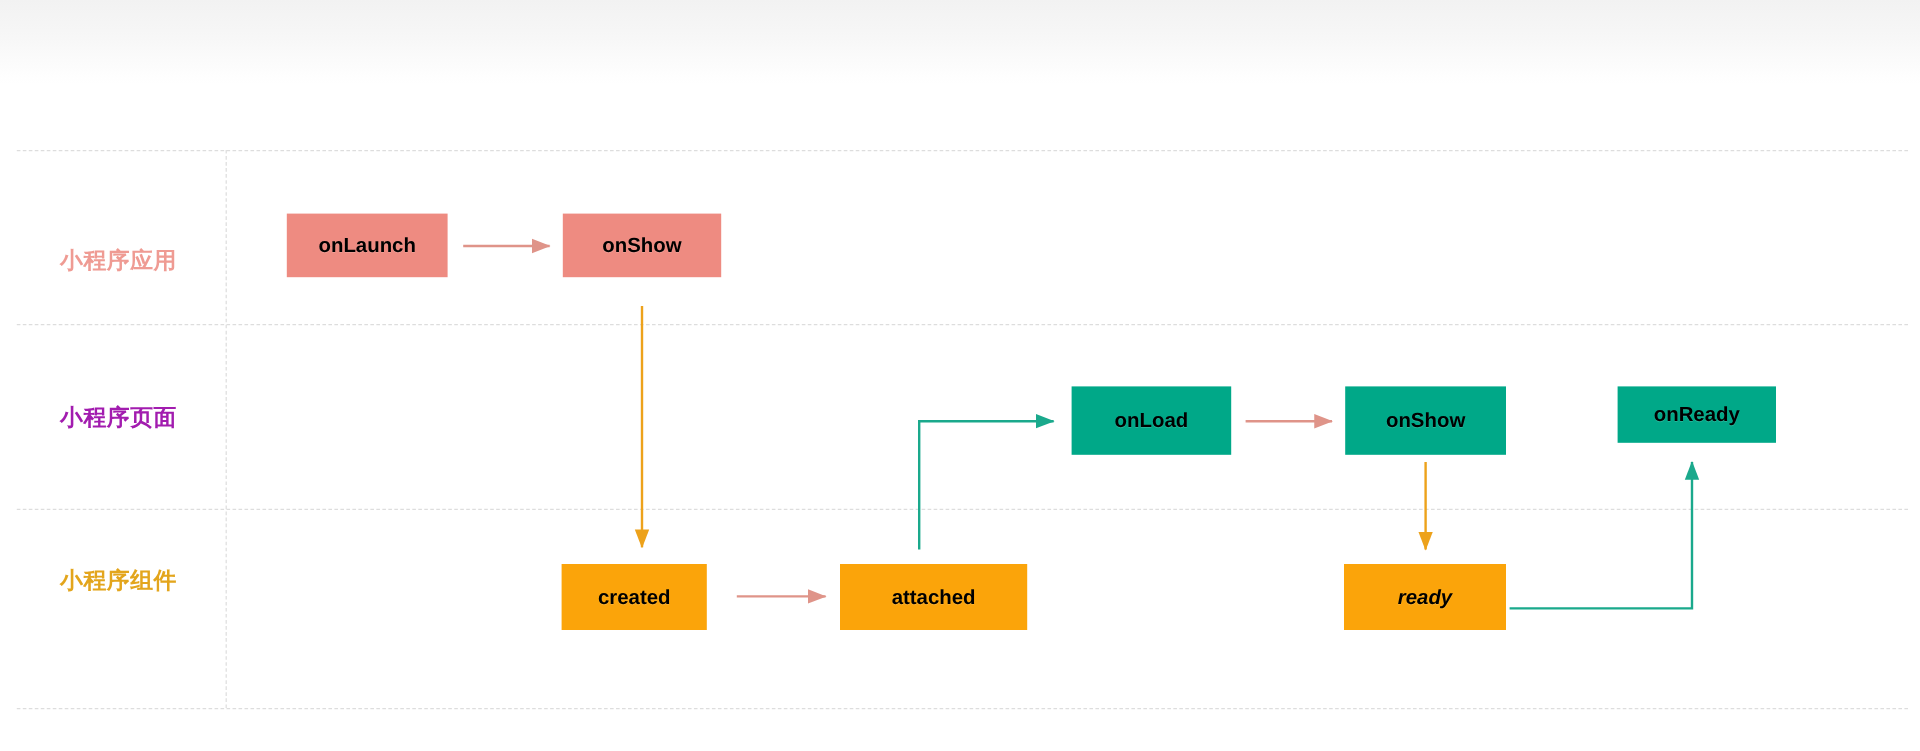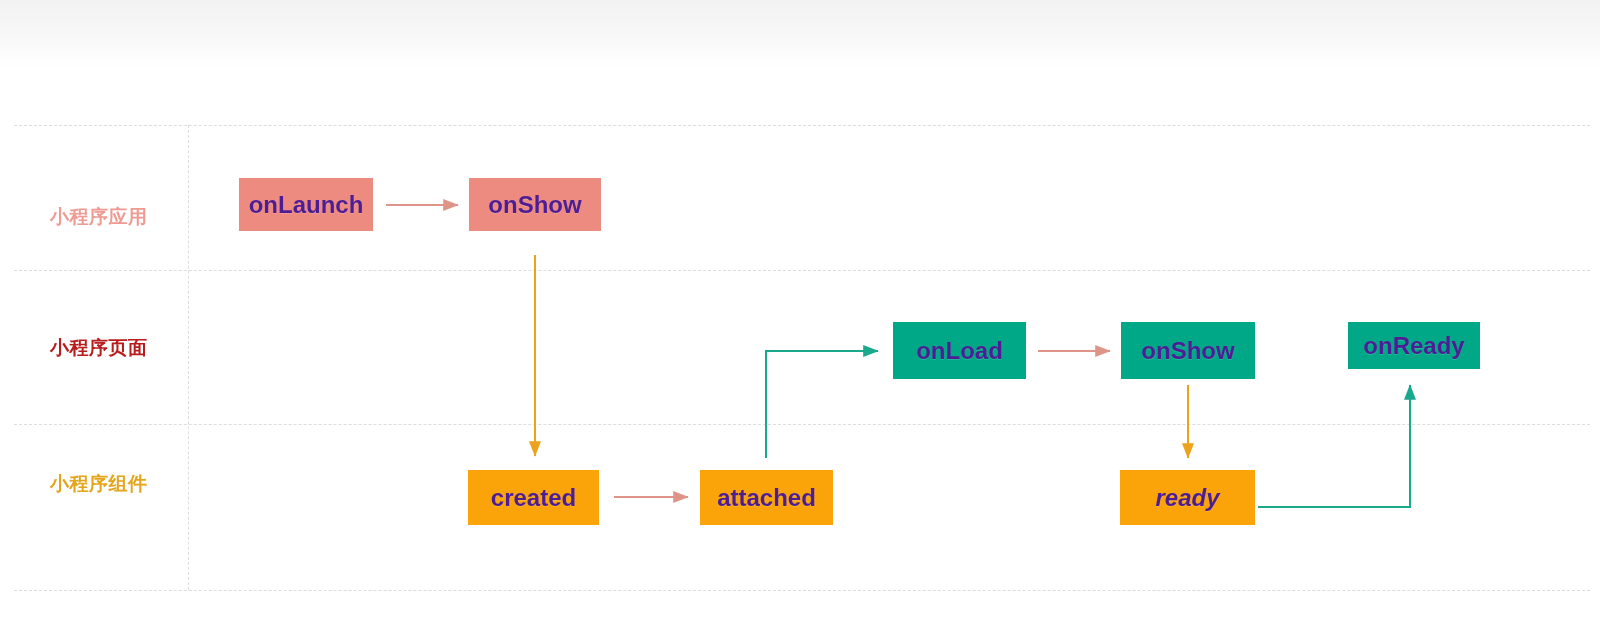--- a/index.html
+++ b/index.html
@@ -51,32 +51,32 @@
   }
   
   .row-label {
     position: absolute;
     font-size: 19px;
     font-weight: 700;
     white-space: nowrap;
     letter-spacing: 0.5px;
   }
   .row-label.app    { color: #ef9b93; }
-  .row-label.page   { color: #b91c1c; }
+  .row-label.page   { color: #a21caf; }
   .row-label.comp   { color: #e3a51c; }
 
   
   .node {
     position: absolute;
     display: flex;
     align-items: center;
     justify-content: center;
-    font-size: 24px;
+    font-size: 17px;
     font-weight: 700;
-    color: #4c1d95;
+    color: #000000;
     box-sizing: border-box;
     text-shadow: 0 1px 0 rgba(255,255,255,0.15);
   }
   .node.app  { background: #ee8b81; }
   .node.page { background: #00a888; }
   .node.comp { background: #fba40a; }
 
   
   #wires {
     position: absolute;
@@ -142,18 +142,18 @@
     <path d="M1258,507 L1410,507 L1410,385" fill="none" stroke="#1aa98c" stroke-width="2" marker-end="url(#head-teal)"></path>
   </svg>
 
   <div class="node app" style="left:239px; top:178px; width:134px; height:53px;">onLaunch</div>
   <div class="node app" style="left:469px; top:178px; width:132px; height:53px;">onShow</div>
 
   <div class="node page" style="left:893px; top:322px; width:133px; height:57px;">onLoad</div>
   <div class="node page" style="left:1121px; top:322px; width:134px; height:57px;">onShow</div>
   <div class="node page" style="left:1348px; top:322px; width:132px; height:47px;">onReady</div>
 
-  <div class="node comp" style="left:468px; top:470px; width:131px; height:55px;">created</div>
-  <div class="node comp" style="left:700px; top:470px; width:133px; height:55px;">attached</div>
+  <div class="node comp" style="left:468px; top:470px; width:121px; height:55px;">created</div>
+  <div class="node comp" style="left:700px; top:470px; width:156px; height:55px;">attached</div>
   <div class="node comp" style="left:1120px; top:470px; width:135px; height:55px;font-style:italic;">ready</div>
 
 
 </div>
 
 </body></html>

